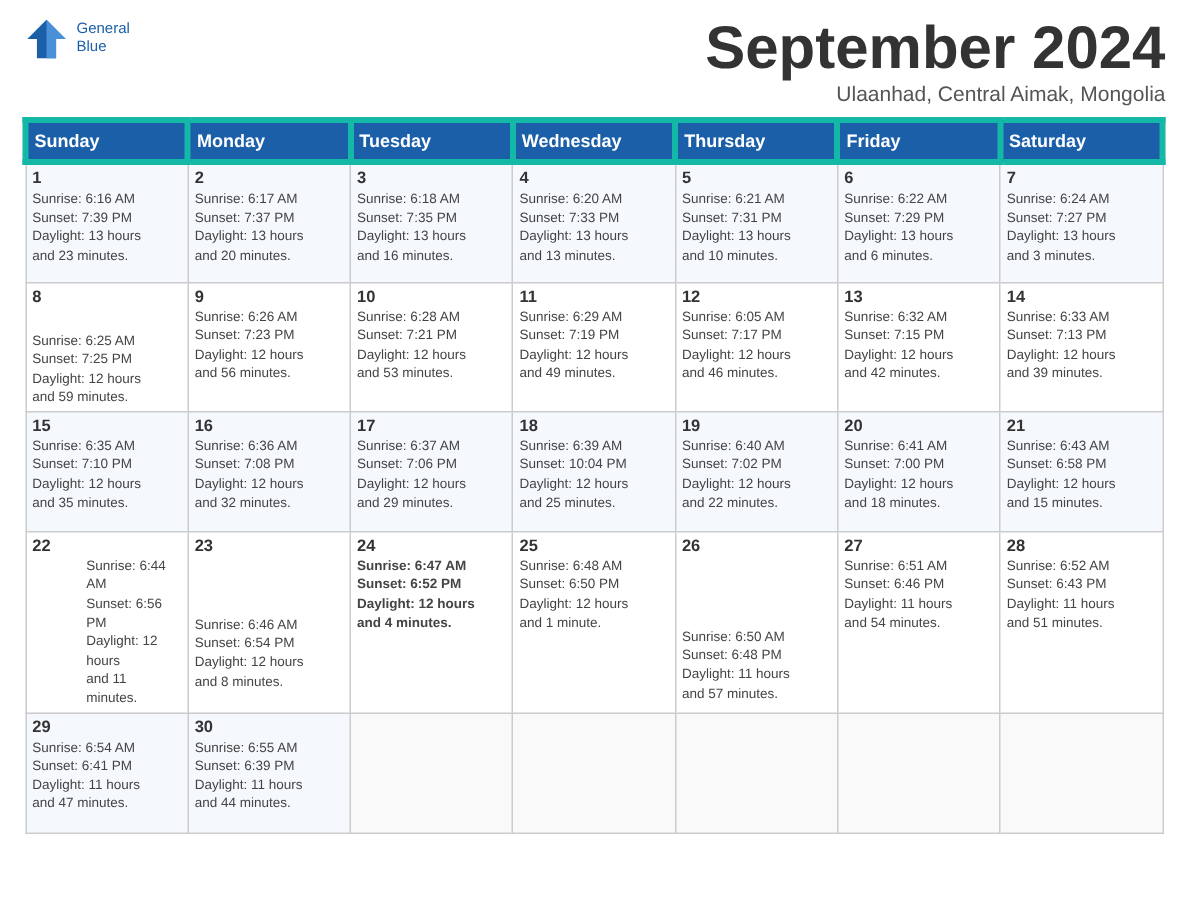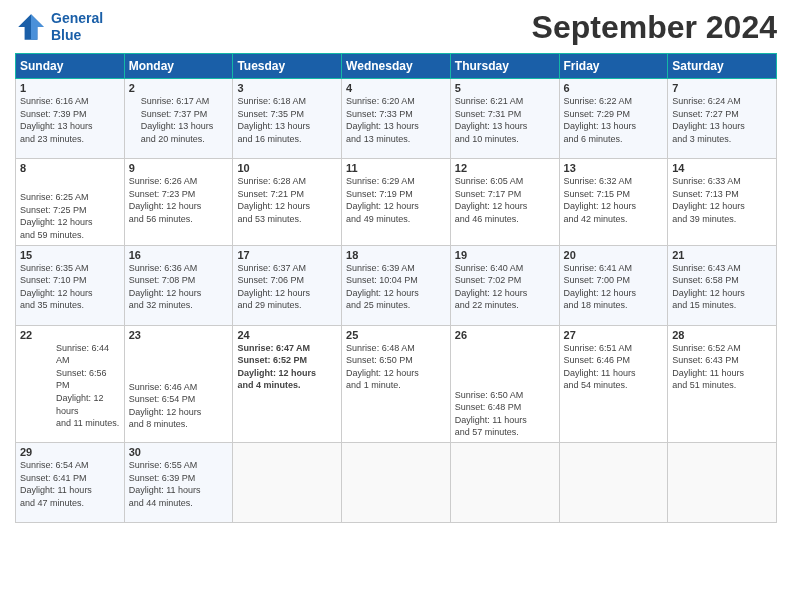--- a/index.html
+++ b/index.html
@@ -20,56 +20,56 @@
       align-items: flex-start;
       justify-content: space-between;
       margin-bottom: 8px;
     }
     .logo {
       display: flex;
       align-items: center;
       gap: 4px;
     }
     .logo-text {
-      font-size: 14px;
-      font-weight: bold;
+      font-size: 10px;
+      font-weight: normal;
       color: #333;
       line-height: 1.2;
     }
     .logo-blue { color: #1a5fa8; }
     .logo-icon {
       width: 32px;
       height: 32px;
     }
     .title-block {
       text-align: right;
     }
     .main-title {
-      font-size: 32px;
+      font-size: 40px;
       font-weight: bold;
       color: #333;
       line-height: 1.1;
     }
     .subtitle {
       font-size: 14px;
       color: #555;
     }
     .calendar-table {
       width: 100%;
       border-collapse: collapse;
       table-layout: fixed;
     }
     .calendar-table th {
       background: #1a5fa8;
       color: #fff;
       font-size: 12px;
       font-weight: bold;
       padding: 5px 4px;
       text-align: left;
-      border: 1px solid #14b8a6;
+      border: 4px solid #14b8a6;
     }
     .calendar-table td {
       border: 1px solid #ccc;
       vertical-align: top;
       padding: 3px 4px;
       font-size: 9.5px;
       color: #333;
       height: 80px;
       background: #fff;
     }
@@ -104,20 +104,21 @@
         <polygon points="20,4 36,20 28,20 28,36 12,36 12,20 4,20" fill="#1a5fa8"></polygon>
         <polygon points="20,4 36,20 28,20 28,36 20,36" fill="#4a90d9"></polygon>
       </svg>
       <div class="logo-text">
         <div><span class="logo-blue">General</span></div>
         <div><span class="logo-blue">Blue</span></div>
       </div>
     </div>
     <div class="title-block">
       <div class="main-title">September 2024</div>
+      <div class="subtitle">Ulaanhad, Central Aimak, Mongolia</div>
     </div>
   </div>
 
   <table class="calendar-table">
     <thead>
       <tr>
       <th>Sunday</th>
           <th>Monday</th>
           <th>Tuesday</th>
           <th>Wednesday</th>
@@ -130,21 +131,21 @@
     <tr>
           <td>
             <span class="day-num">1</span>
             <div class="day-info" style="white-space: pre-line;">Sunrise: 6:16 AM
 Sunset: 7:39 PM
 Daylight: 13 hours
 and 23 minutes.</div>
           </td>
           <td>
             <span class="day-num">2</span>
-            <div class="day-info" style="white-space: pre-line; margin-left: 12px;">Sunrise: 6:17 AM
+            <div class="day-info" style="white-space: pre-line;">Sunrise: 6:17 AM
 Sunset: 7:37 PM
 Daylight: 13 hours
 and 20 minutes.</div>
           </td>
           <td>
             <span class="day-num">3</span>
             <div class="day-info" style="white-space: pre-line;">Sunrise: 6:18 AM
 Sunset: 7:35 PM
 Daylight: 13 hours
 and 16 minutes.</div>

